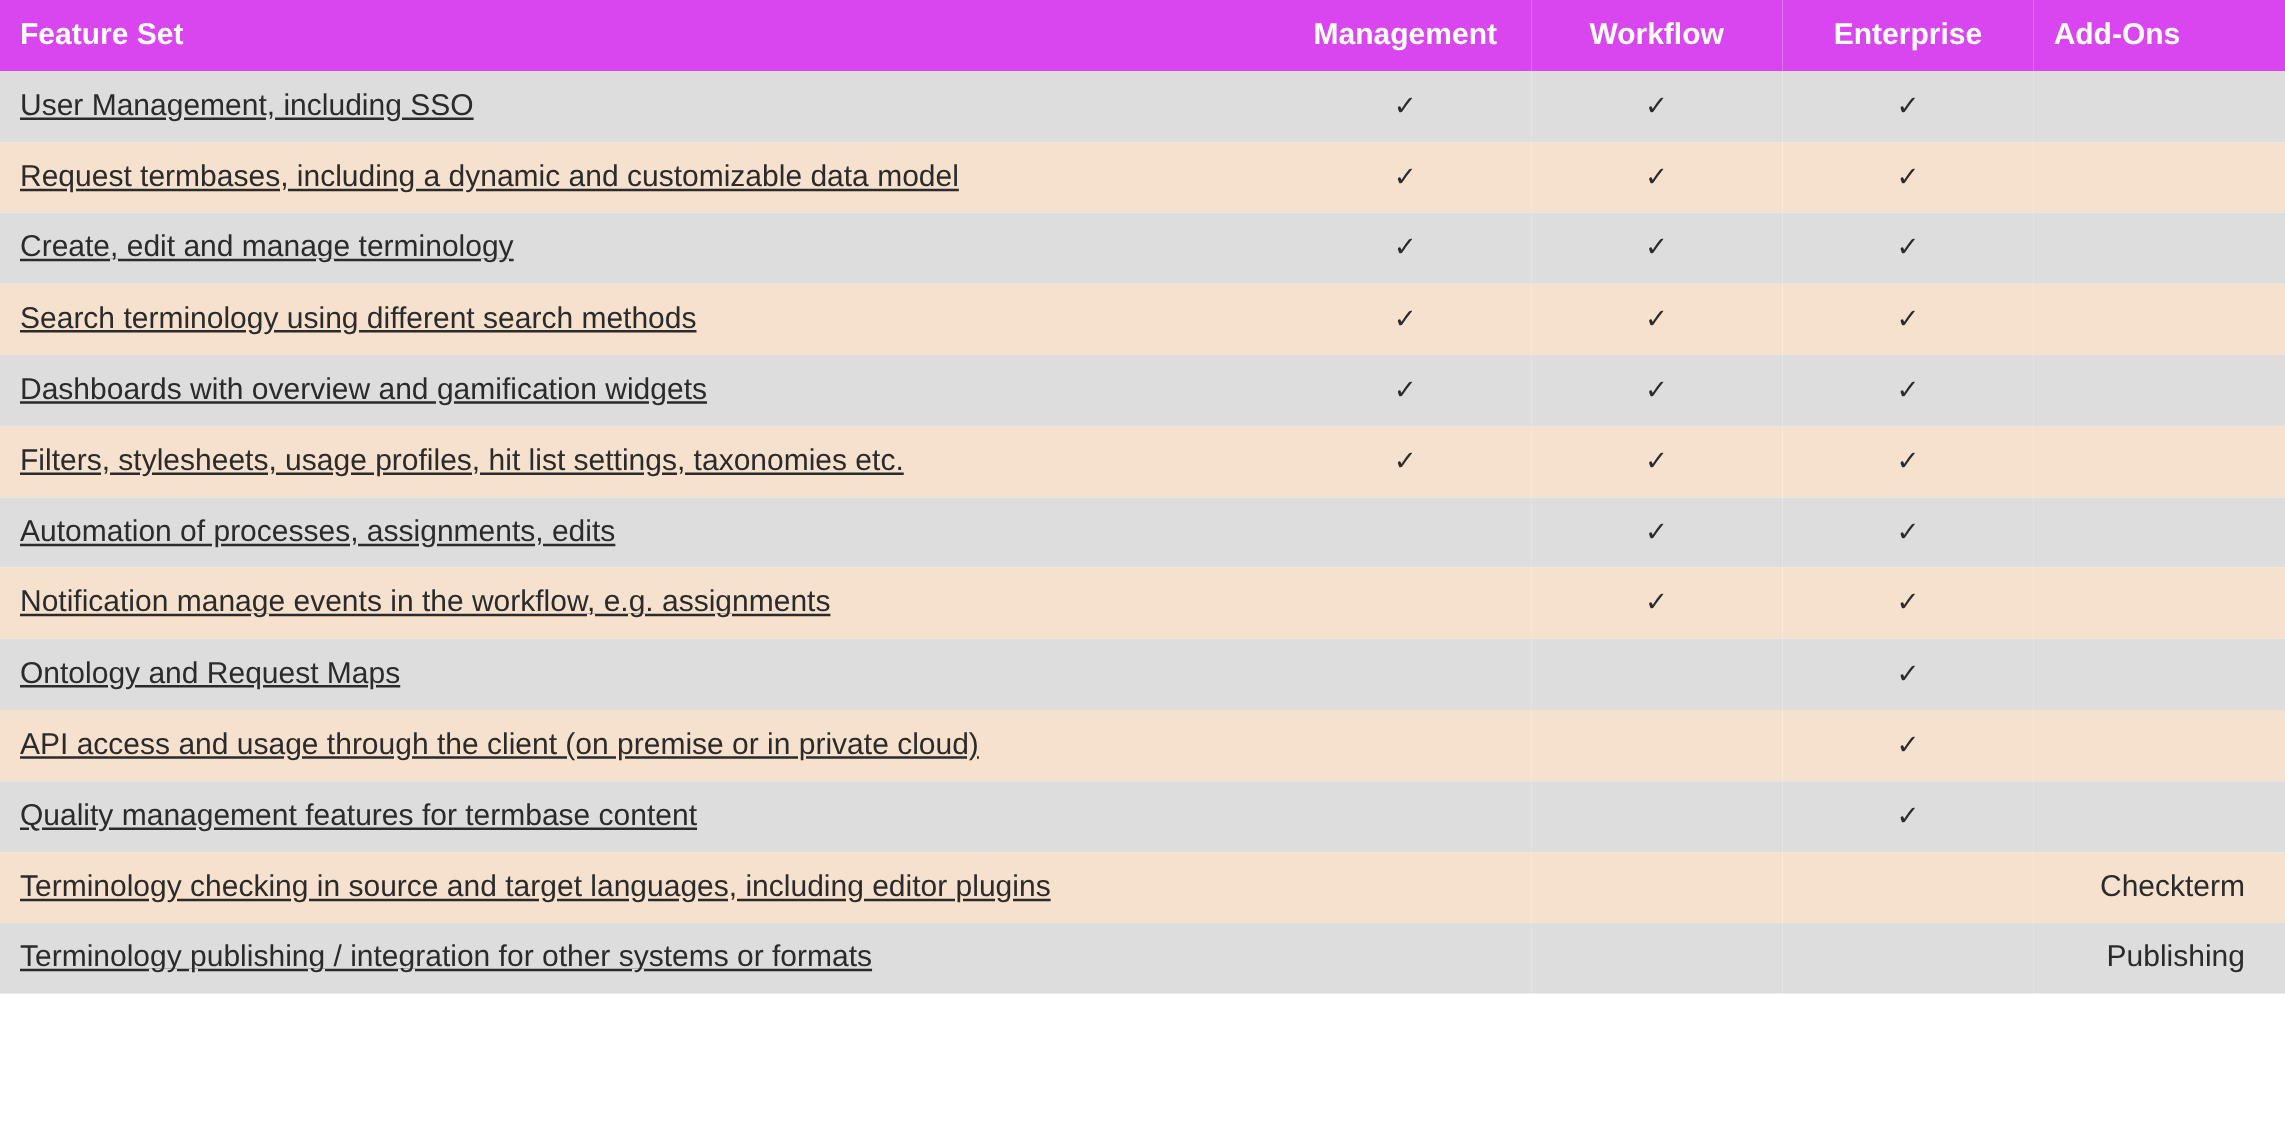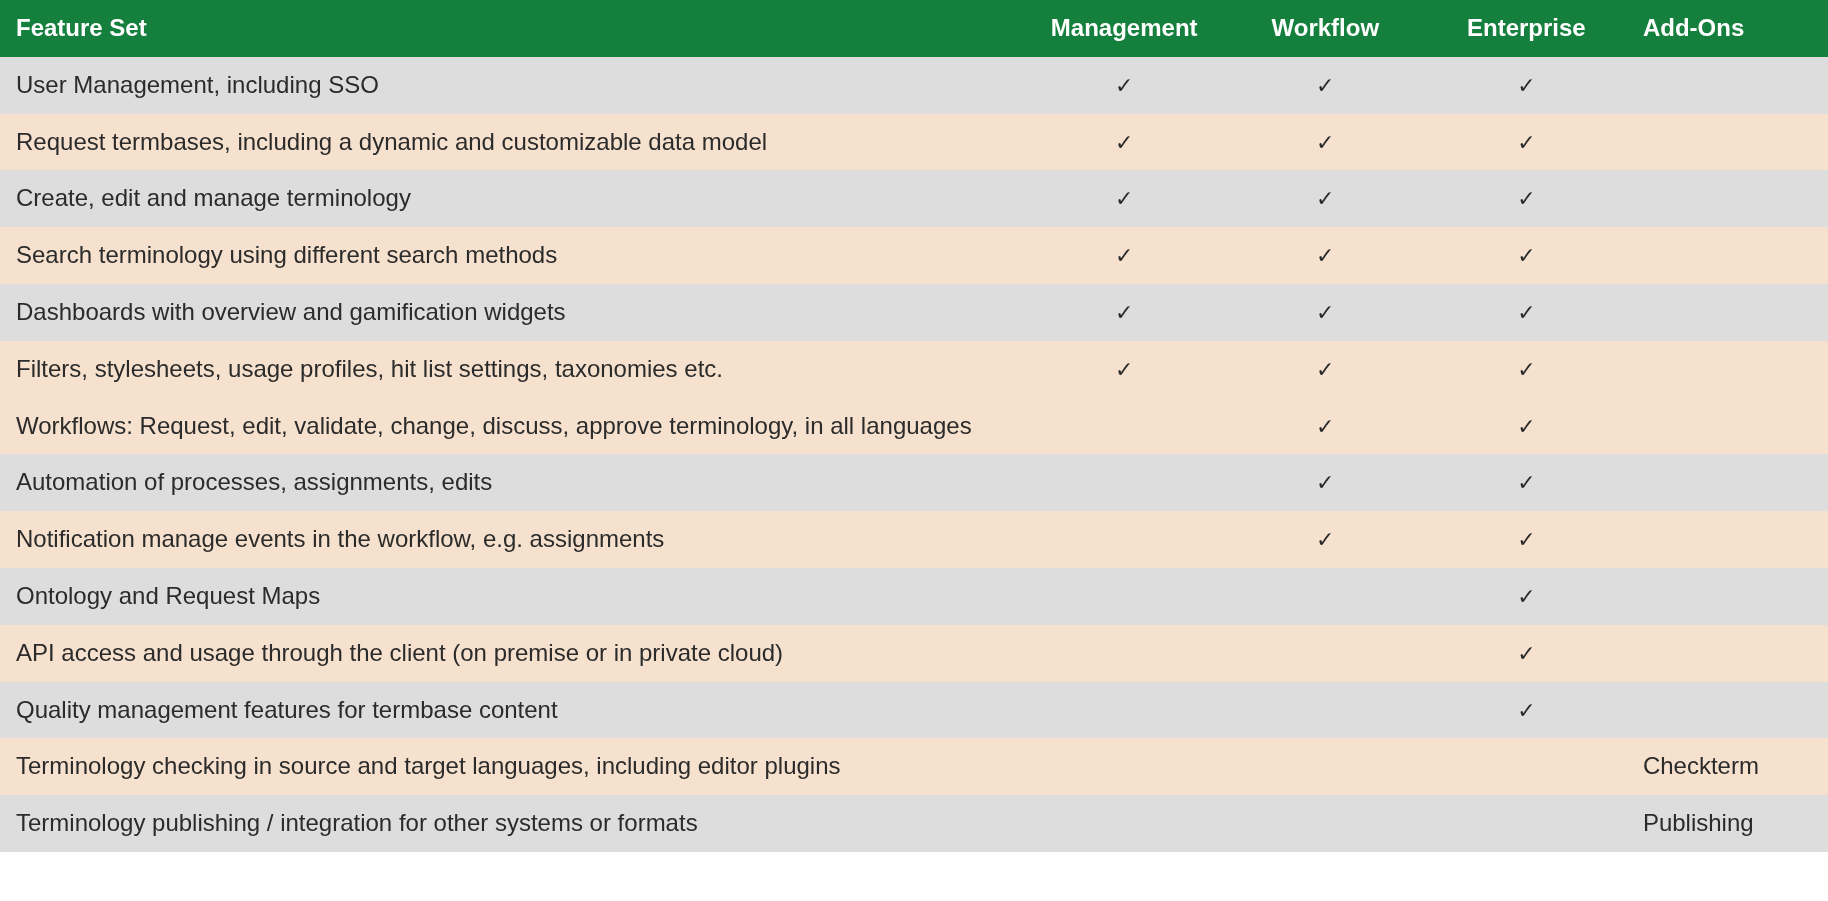--- a/index.html
+++ b/index.html
@@ -1,22 +1,22 @@
 <!DOCTYPE html>
 <html><head>
 <meta charset="utf-8">
 <style>
   html,body{margin:0;padding:0;width:1828px;font-family:"Segoe UI",Arial,sans-serif;color:#2b2b2b;}
   .table{width:100%;border-collapse:collapse;table-layout:fixed;}
   .table th,.table td{padding:14px 16px;font-size:24px;line-height:1.2;}
-  .table thead th{background:#15803d;color:#fff;font-weight:700;text-align:center;}
+  .table thead th{background:#d946ef;color:#fff;font-weight:700;text-align:center;}
   .table thead th.feature{text-align:left;}
-  .table tbody td.feature{text-align:left;}
+  .table tbody td.feature{text-align:left;text-decoration:underline;}
   .table tbody td.mark{text-align:center;}
-  .table tbody td.addon{text-align:left;padding-right:20px;}
+  .table tbody td.addon{text-align:right;padding-right:32px;}
   .row-even{background:#dcdddc;}
   .row-odd{background:#f5e1cd;}
   col.c-feature{width:56%;}
   col.c-plan{width:11%;}
   col.c-addons{width:11%;}
   .check{font-size:22px;color:#2b2b2b;}
 </style>
 </head>
 <body>
 
@@ -73,27 +73,20 @@
         <td class="mark"><span class="check">✓</span></td>
         <td class="addon"></td>
       </tr>
       <tr class="row-odd">
         <td class="feature">Filters, stylesheets, usage profiles, hit list settings, taxonomies etc.</td>
         <td class="mark"><span class="check">✓</span></td>
         <td class="mark"><span class="check">✓</span></td>
         <td class="mark"><span class="check">✓</span></td>
         <td class="addon"></td>
       </tr>
-      <tr class="row-odd">
-        <td class="feature">Workflows: Request, edit, validate, change, discuss, approve terminology, in all languages</td>
-        <td class="mark"></td>
-        <td class="mark"><span class="check">✓</span></td>
-        <td class="mark"><span class="check">✓</span></td>
-        <td class="addon"></td>
-      </tr>
       <tr class="row-even">
         <td class="feature">Automation of processes, assignments, edits</td>
         <td class="mark"></td>
         <td class="mark"><span class="check">✓</span></td>
         <td class="mark"><span class="check">✓</span></td>
         <td class="addon"></td>
       </tr>
       <tr class="row-odd">
         <td class="feature">Notification manage events in the workflow, e.g. assignments</td>
         <td class="mark"></td>

